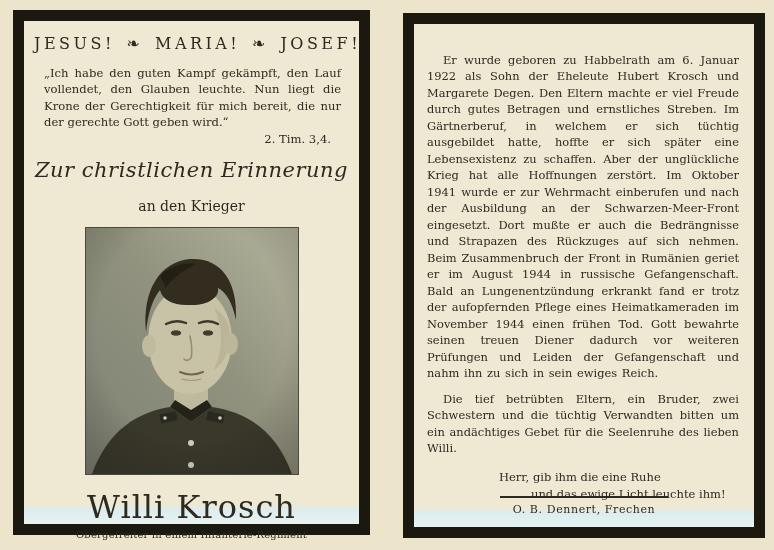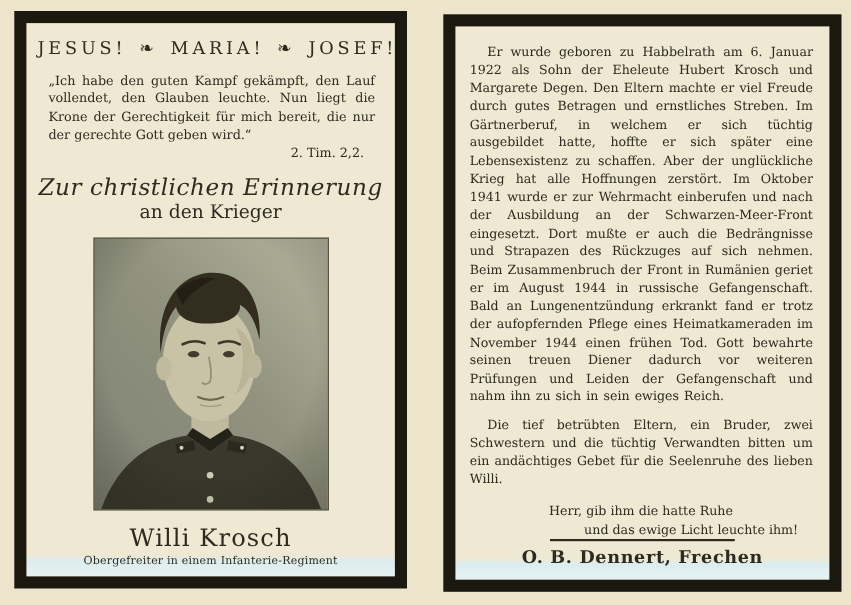--- a/index.html
+++ b/index.html
@@ -22,78 +22,78 @@
     border:11px solid var(--frame);
     background:
       linear-gradient(180deg,var(--paper-light) 0%,var(--paper-light) 96%,
                       var(--band) 97.2%,#e7f2f1 100%);
     box-sizing:border-box;
   }
   .card.left{left:13px;top:10px;width:357px;height:525px;}
   .card.right{left:403px;top:13px;width:362px;height:525px;}
   .inner{position:relative;width:100%;height:100%;box-sizing:border-box;}
   .inner.left-inner{padding:13px 10px 0 10px;text-align:center;}
-  .inner.right-inner{padding:15px 15px 0 13px;text-align:left;}
+  .inner.right-inner{padding:28px 15px 0 13px;text-align:left;}
 
   .invocation{
     font-size:16px;letter-spacing:3.5px;word-spacing:3px;
     white-space:nowrap;
   }
   .quote{
     margin:12px 8px 0 10px;
     font-size:11.6px;line-height:1.42;
     text-align:justify;
   }
   .attrib{
     margin:1px 18px 0 0;
     font-size:11.6px;text-align:right;
   }
   .mem-h{
     margin:12px 0 0 0;
     font-size:21px;font-weight:400;letter-spacing:.5px;font-style:italic;
   }
-  .mem-sub{font-size:17px;margin-top:1px;}
+  .mem-sub{font-size:14px;margin-top:16px;}
   .photo{
     width:212px;height:246px;
     margin:13px auto 0;
     border:1px solid #4c4a3a;
     background:#8f9183;
     overflow:hidden;
   }
   .photo svg{display:block;width:100%;height:100%;}
   .name{
     margin:13px 0 0 0;
-    font-size:22px;font-weight:400;letter-spacing:1px;
+    font-size:32px;font-weight:400;letter-spacing:1px;
   }
   .rank{font-size:10px;margin-top:3px;letter-spacing:.2px;}
 
   .body-p{
     margin:0 0 9px 0;
     font-size:11.45px;line-height:1.44;
     text-align:justify;text-indent:16px;
     word-spacing:1px;
   }
   .prayer{margin-top:12px;font-size:11.5px;line-height:1.55;}
   .pl1{margin-left:72px;}
   .pl2{margin-left:104px;}
   .printer{position:absolute;left:0;right:0;bottom:11px;text-align:center;}
   .rule{width:168px;margin:0 auto 5px;border-top:2px solid #2c2920;}
-  .pc{font-size:16px;font-weight:700;letter-spacing:.6px;}
+  .pc{font-size:11px;font-weight:400;letter-spacing:.6px;}
 </style>
 </head>
 <body>
 
 <div class="scan">
 
   <section class="card left">
     <div class="inner left-inner">
       <div class="invocation">JESUS! ❧ MARIA! ❧ JOSEF!</div>
 
       <p class="quote">„Ich habe den guten Kampf gekämpft, den Lauf vollendet, den Glauben leuchte. Nun liegt die Krone der Gerechtigkeit für mich bereit, die nur der gerechte Gott geben wird.“</p>
-      <div class="attrib">2. Tim. 2,2.</div>
+      <div class="attrib">2. Tim. 3,4.</div>
 
       <h1 class="mem-h">Zur christlichen Erinnerung</h1>
       <div class="mem-sub">an den Krieger</div>
 
       <figure class="photo" title="Porträtfoto eines jungen Soldaten in Uniform">
         <svg viewBox="0 0 212 246" preserveAspectRatio="none" aria-hidden="true">
           <defs>
             <linearGradient id="bgG" x1="0" y1="1" x2="1" y2="0">
               <stop offset="0" stop-color="#7f8174"></stop>
               <stop offset="0.55" stop-color="#91937f"></stop>
@@ -149,21 +149,21 @@
       <div class="rank">Obergefreiter in einem Infanterie-Regiment</div>
     </div>
   </section>
 
   <section class="card right">
     <div class="inner right-inner">
       <p class="body-p">Er wurde geboren zu Habbelrath am 6. Januar 1922 als Sohn der Eheleute Hubert Krosch und Margarete Degen. Den Eltern machte er viel Freude durch gutes Betragen und ernstliches Streben. Im Gärtnerberuf, in welchem er sich tüchtig ausgebildet hatte, hoffte er sich später eine Lebensexistenz zu schaffen. Aber der unglückliche Krieg hat alle Hoffnungen zerstört. Im Oktober 1941 wurde er zur Wehrmacht einberufen und nach der Ausbildung an der Schwarzen-Meer-Front eingesetzt. Dort mußte er auch die Bedrängnisse und Strapazen des Rückzuges auf sich nehmen. Beim Zusammenbruch der Front in Rumänien geriet er im August 1944 in russische Gefangenschaft. Bald an Lungenentzündung erkrankt fand er trotz der aufopfernden Pflege eines Heimatkameraden im November 1944 einen frühen Tod. Gott bewahrte seinen treuen Diener dadurch vor weiteren Prüfungen und Leiden der Gefangenschaft und nahm ihn zu sich in sein ewiges Reich.</p>
       <p class="body-p">Die tief betrübten Eltern, ein Bruder, zwei Schwestern und die tüchtig Verwandten bitten um ein andächtiges Gebet für die Seelenruhe des lieben Willi.</p>
 
       <div class="prayer">
-        <div class="pl1">Herr, gib ihm die hatte Ruhe</div>
+        <div class="pl1">Herr, gib ihm die eine Ruhe</div>
         <div class="pl2">und das ewige Licht leuchte ihm!</div>
 
       </div>
 
       <footer class="printer">
         <div class="rule"></div>
         <div class="pc">O. B. Dennert, Frechen</div>
       </footer>
     </div>
   </section>

